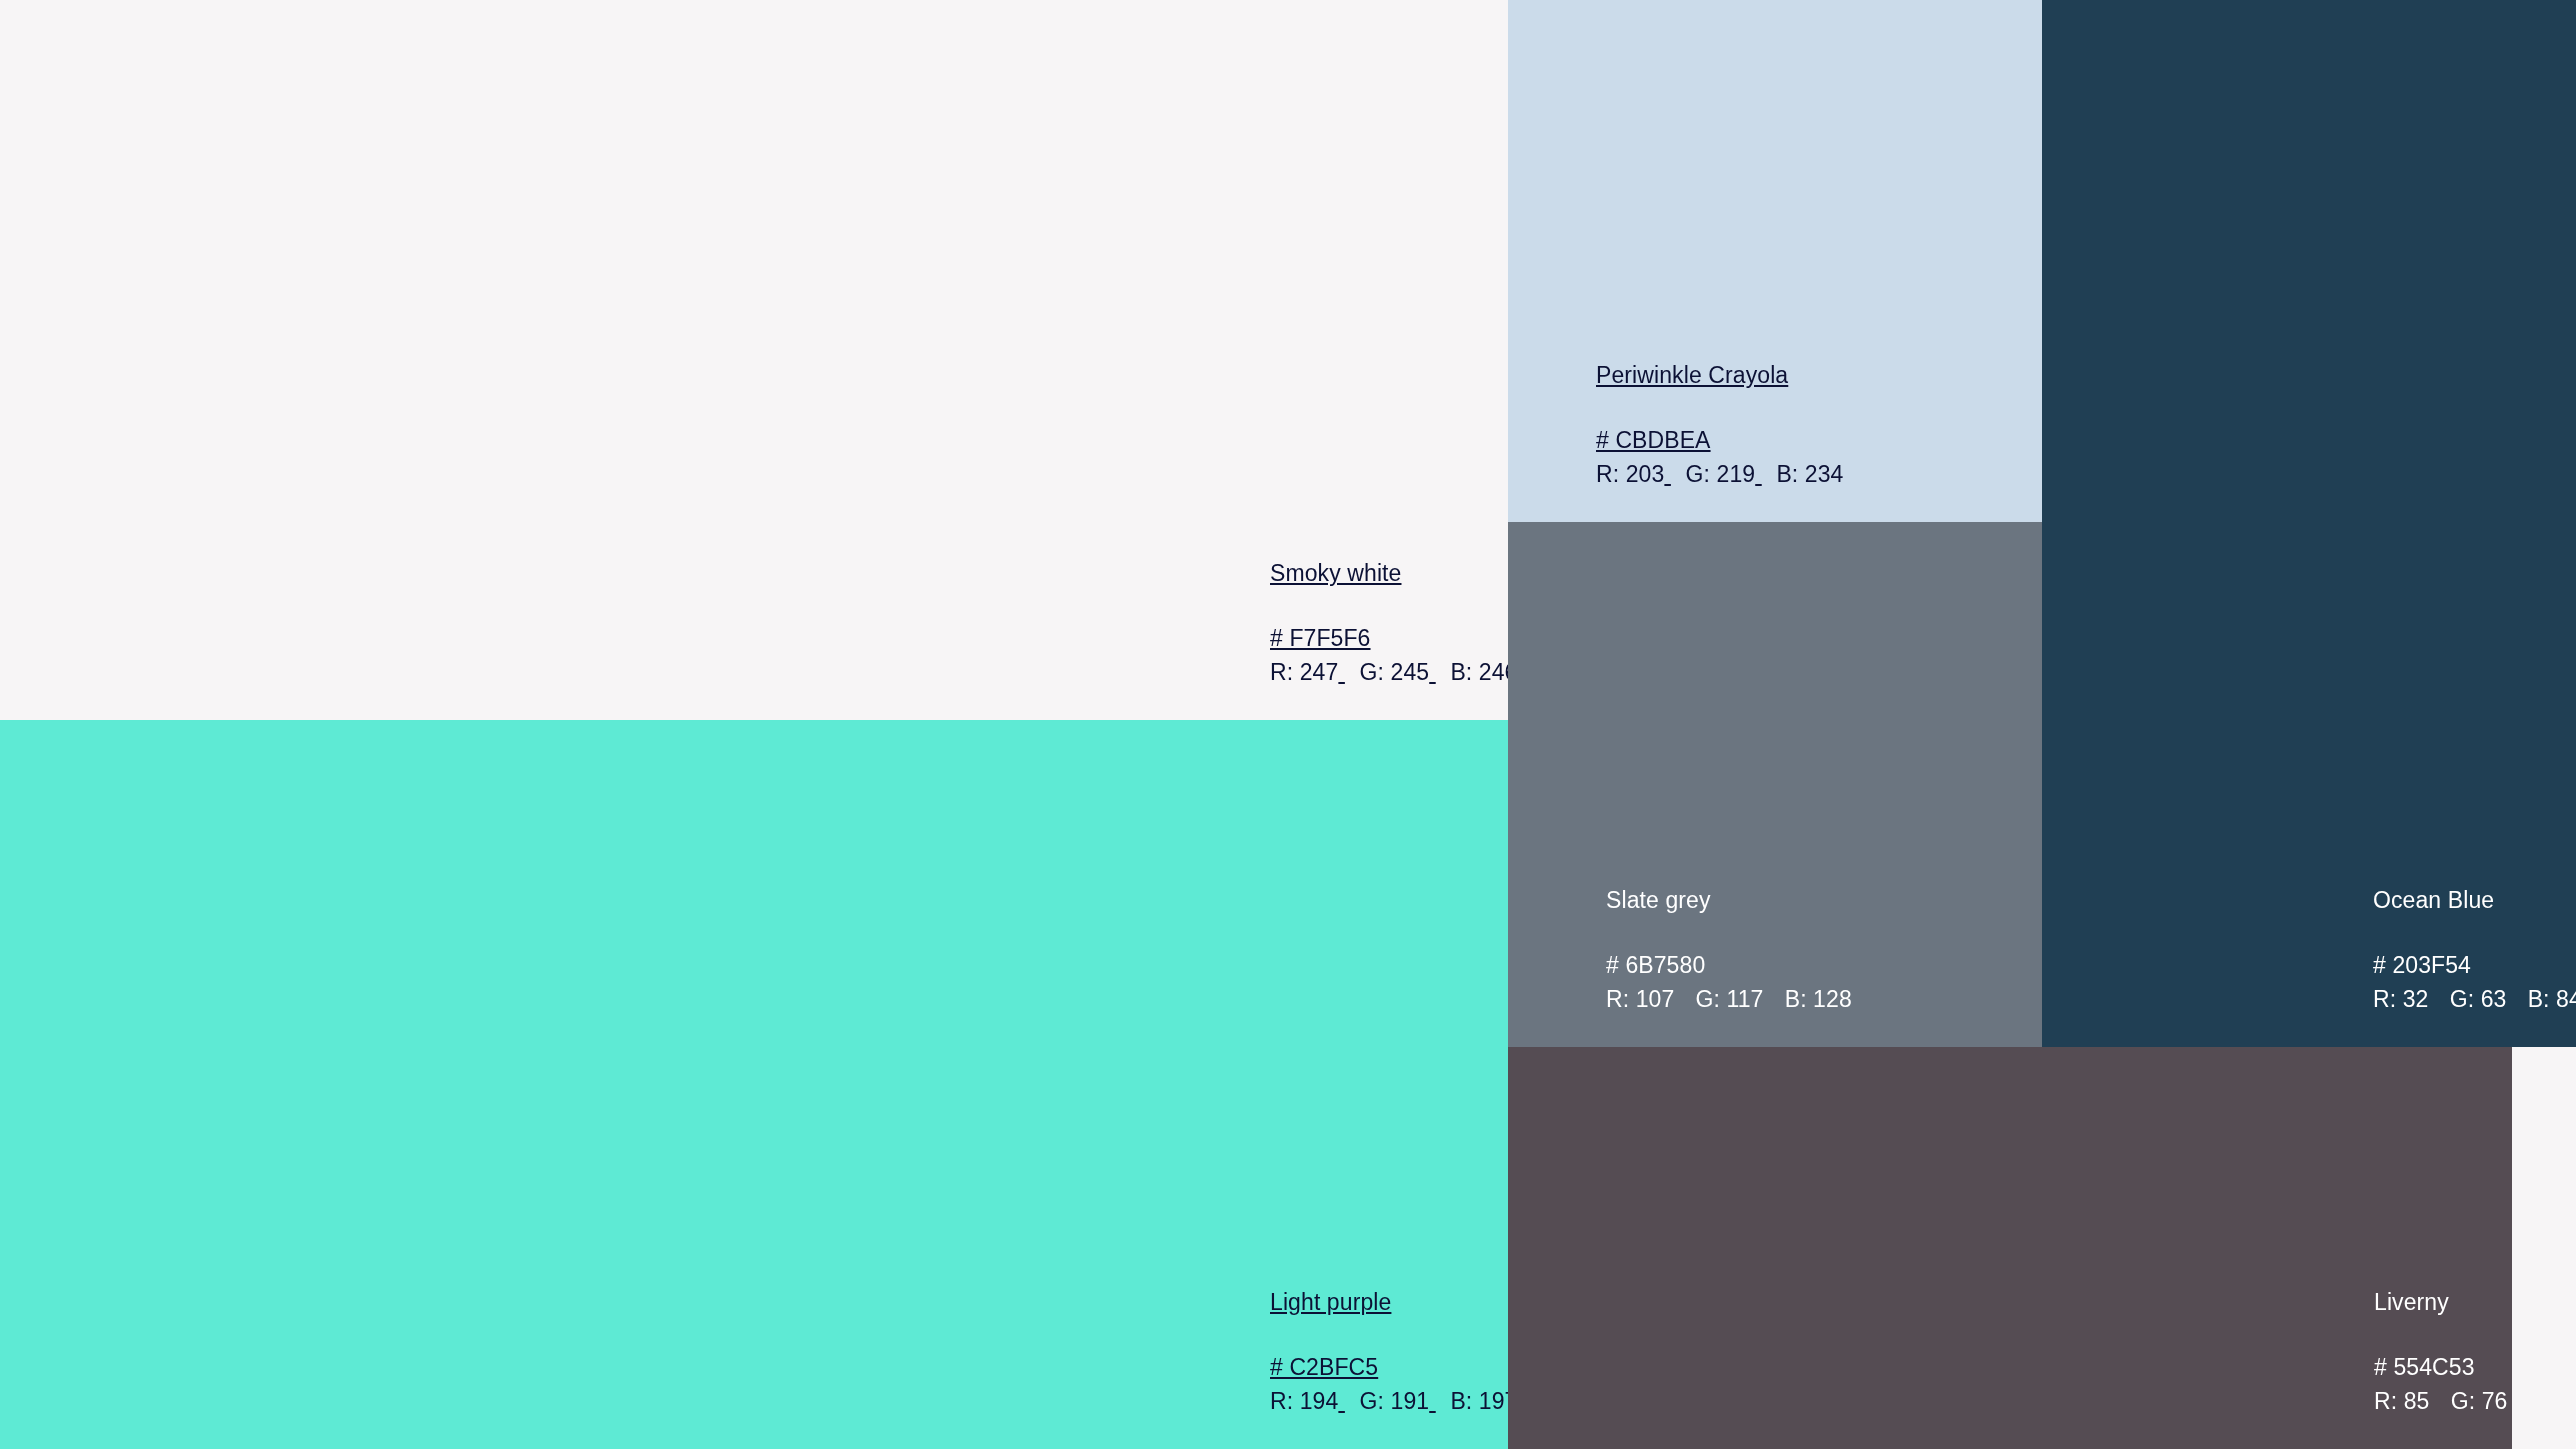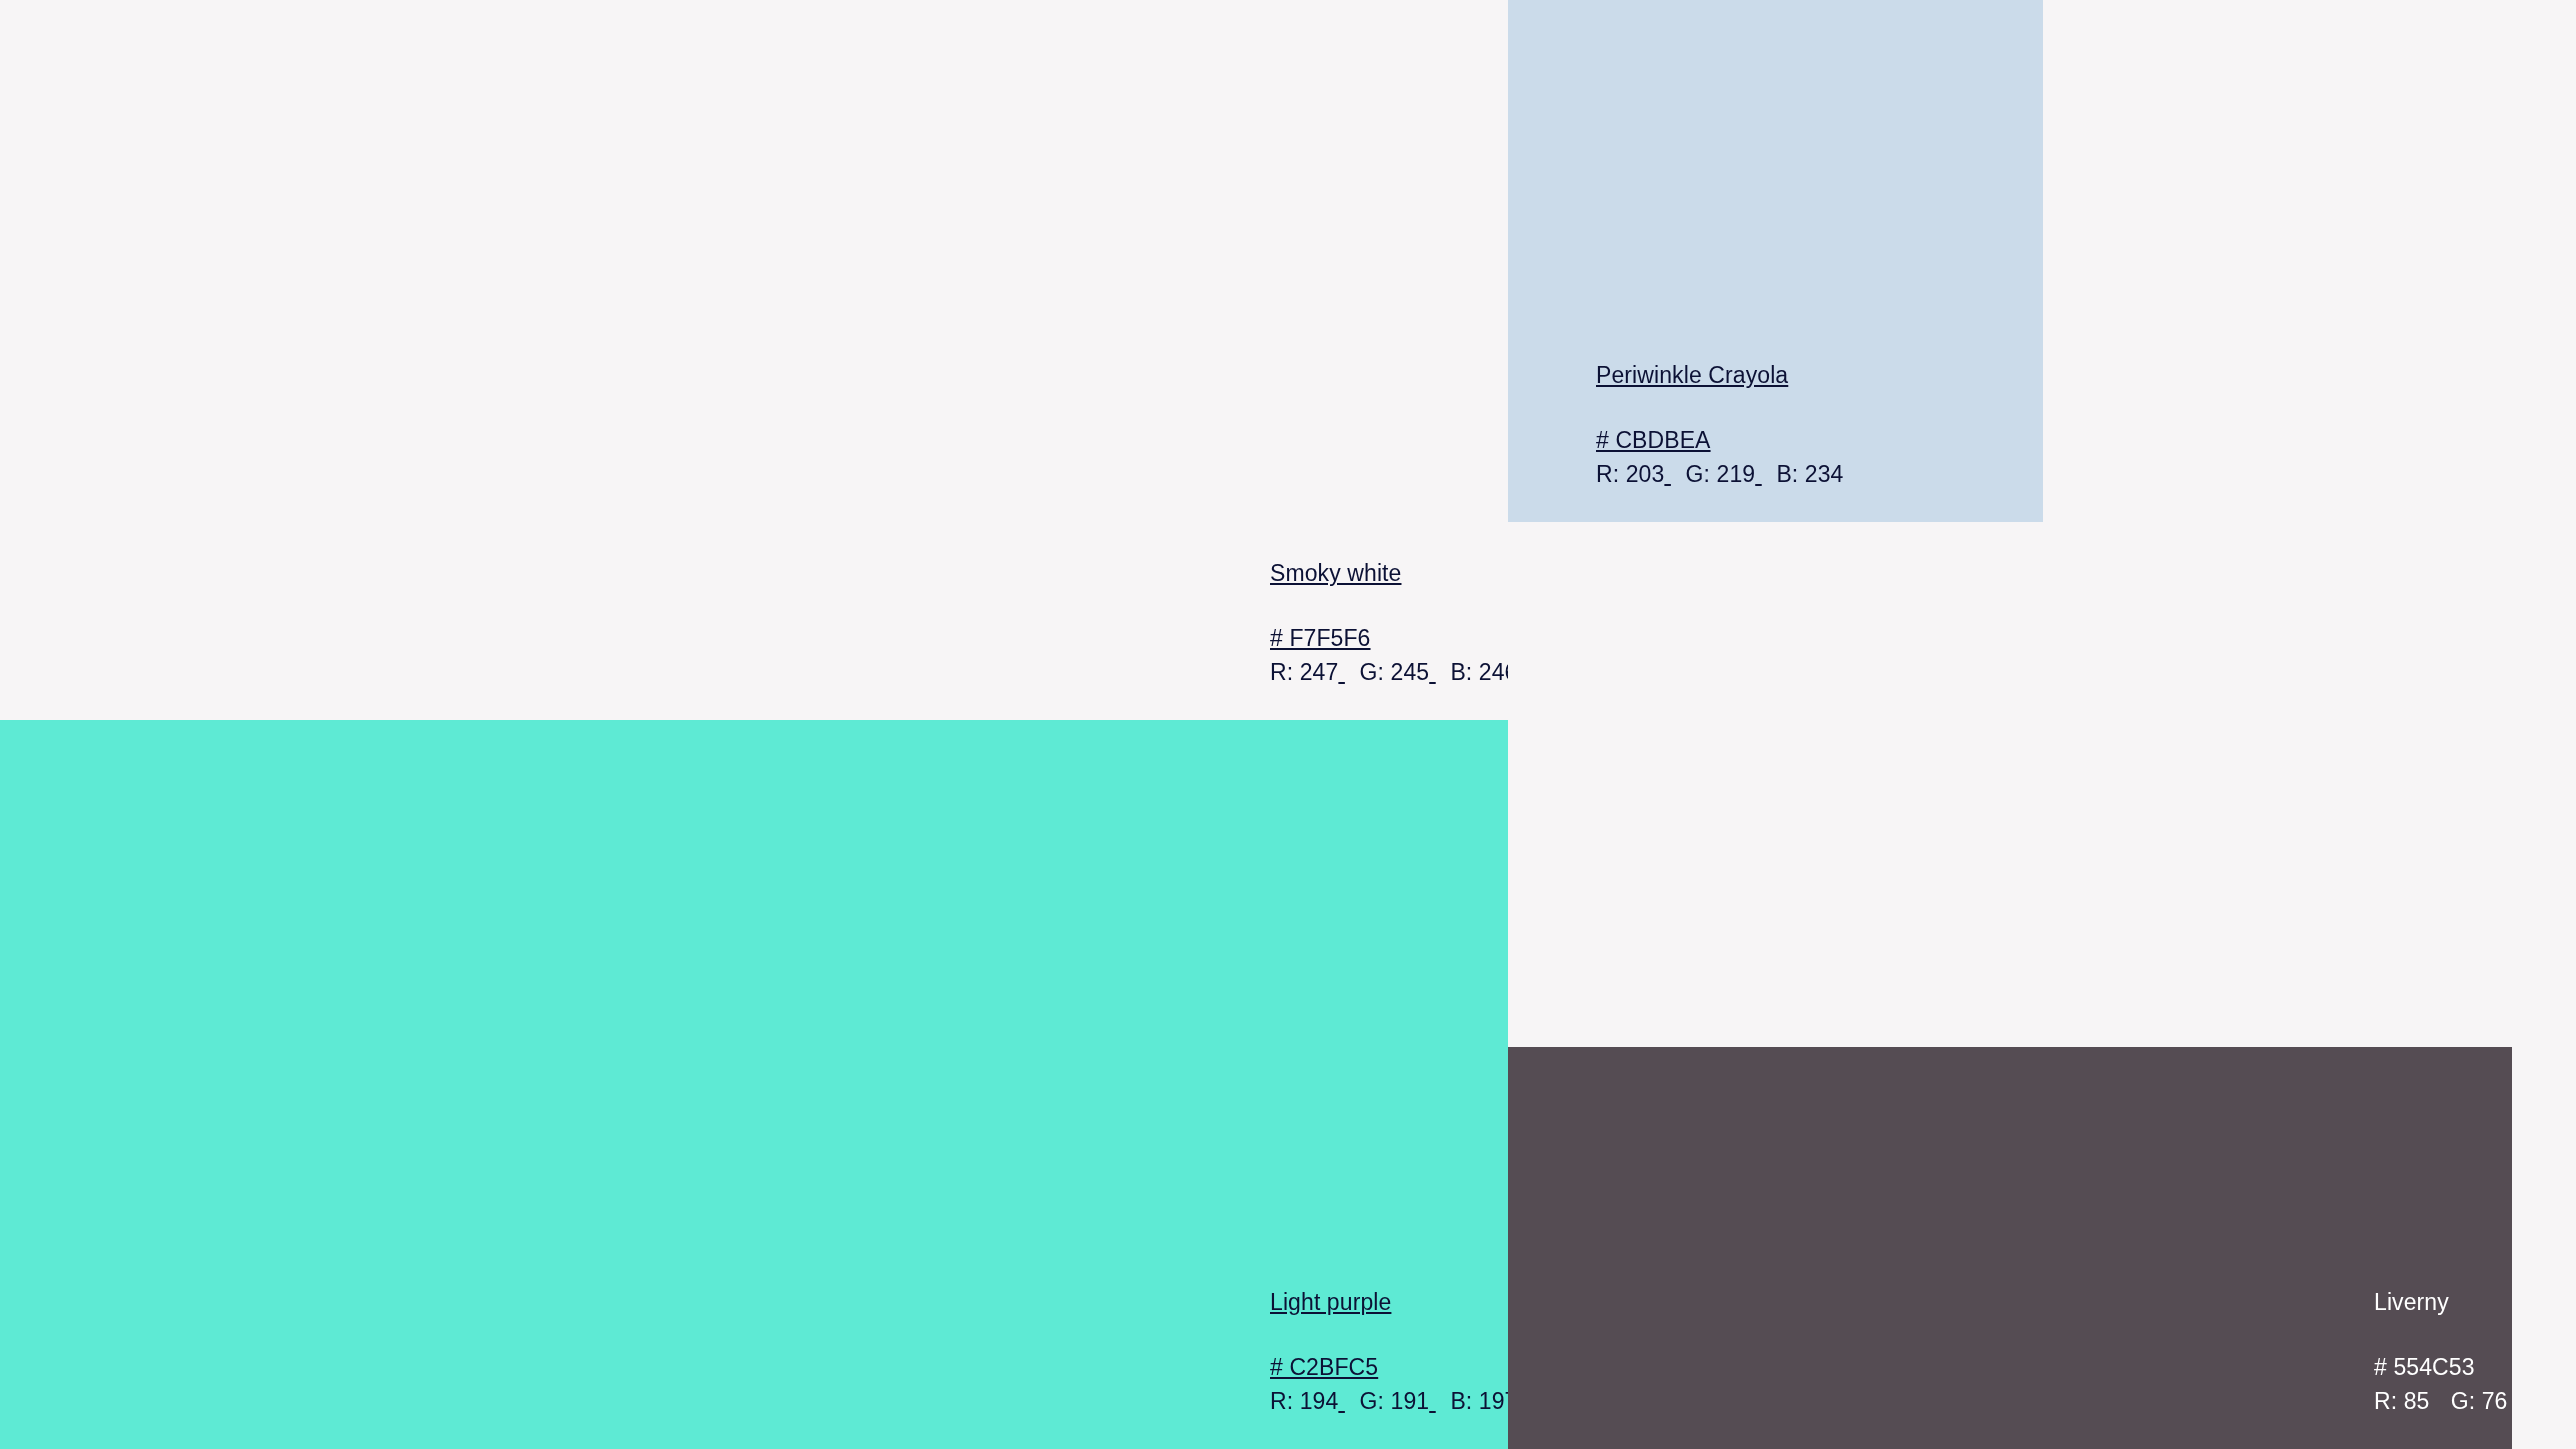--- a/index.html
+++ b/index.html
@@ -132,21 +132,43 @@
       <div class="color-name">Periwinkle Crayola</div>
       <div class="hex-value"># CBDBEA</div>
       <div class="rgb-row">
         <span class="chan">R: 203</span>
         <span class="chan">G: 219</span>
         <span class="chan">B: 234</span>
       </div>
     </div>
   </div>
 
+  <div class="swatch slate-grey" style="background-color: rgb(107, 117, 128);">
+    <div class="label-group text-light" style="color: rgb(255, 255, 255);">
+      <div class="color-name">Slate grey</div>
+      <div class="hex-value"># 6B7580</div>
+      <div class="rgb-row">
+        <span class="chan">R: 107</span>
+        <span class="chan">G: 117</span>
+        <span class="chan">B: 128</span>
+      </div>
+    </div>
+  </div>
 
+  <div class="swatch ocean-blue" style="background-color: rgb(32, 63, 84);">
+    <div class="label-group text-light" style="color: rgb(255, 255, 255);">
+      <div class="color-name">Ocean Blue</div>
+      <div class="hex-value"># 203F54</div>
+      <div class="rgb-row">
+        <span class="chan">R: 32</span>
+        <span class="chan">G: 63</span>
+        <span class="chan">B: 84</span>
+      </div>
+    </div>
+  </div>
 
   <div class="swatch liverny" style="background-color: rgb(85, 76, 83);">
     <div class="label-group text-light" style="color: rgb(255, 255, 255);">
       <div class="color-name">Liverny</div>
       <div class="hex-value"># 554C53</div>
       <div class="rgb-row">
         <span class="chan">R: 85</span>
         <span class="chan">G: 76</span>
         <span class="chan">B: 83</span>
       </div>

